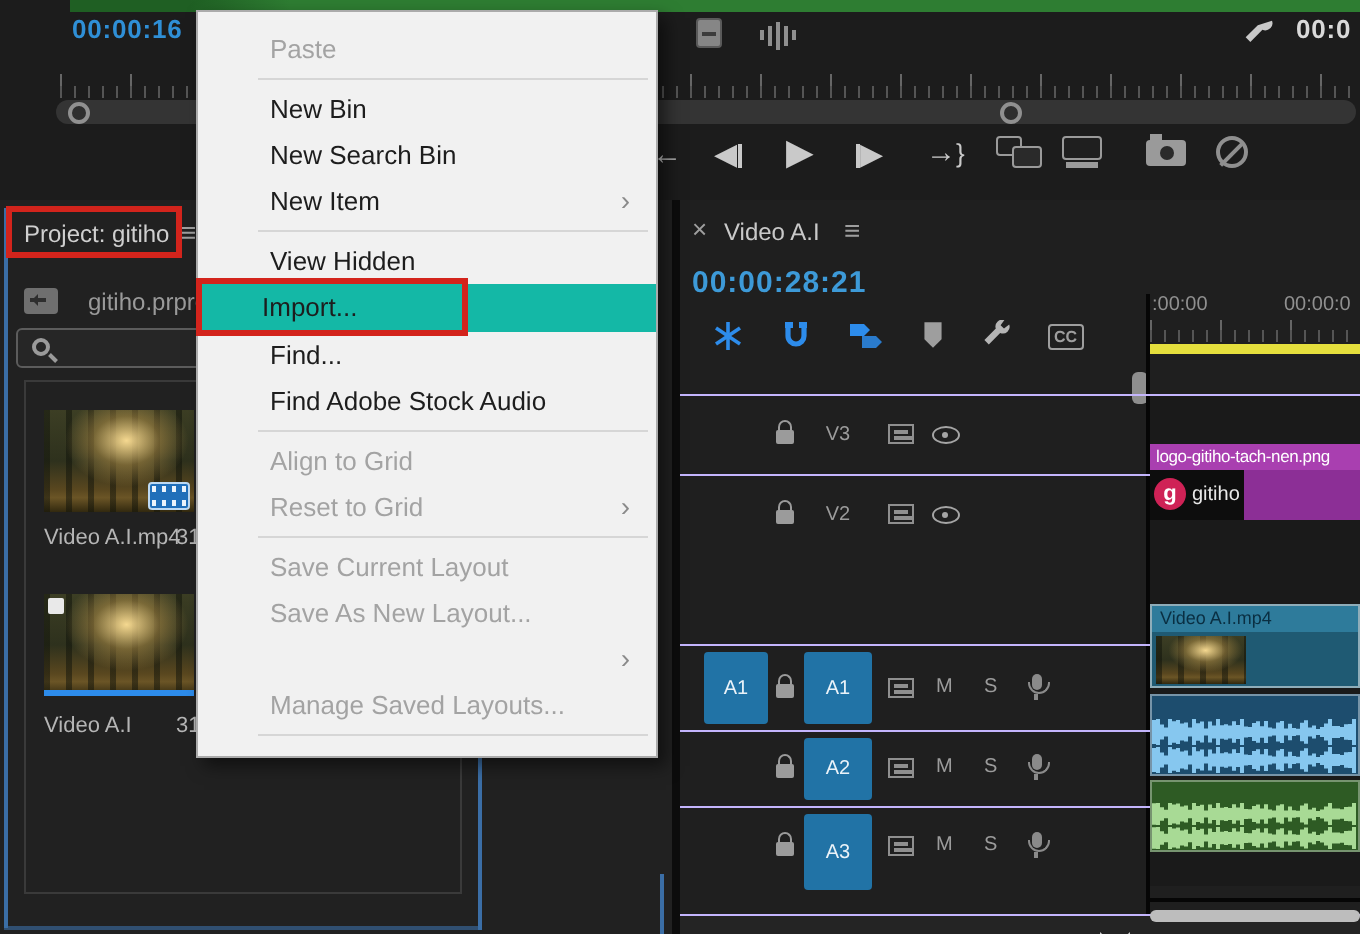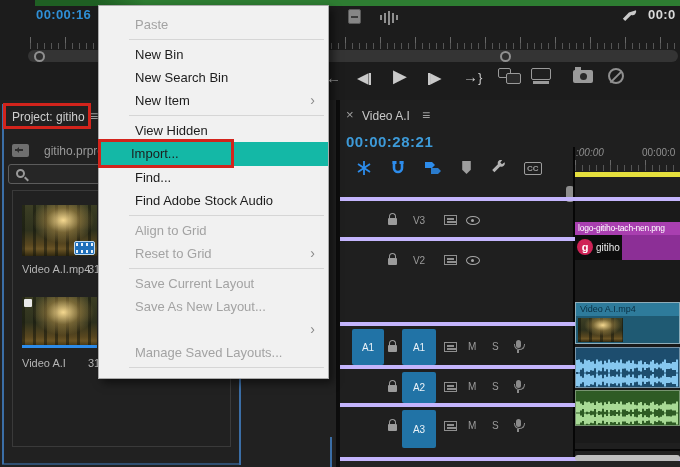--- a/index.html
+++ b/index.html
@@ -67,21 +67,21 @@
     background:repeating-linear-gradient(90deg,#eaf3fb 0 2px,transparent 2px 5px);}
   .itemname{font-size:11px;color:#b5b5b5;}
   .whitebadge{width:8px;height:8px;background:#e9e9e9;border-radius:1px;}
 
   
   .tl{left:340px;top:100px;width:340px;height:367px;background:#1f1f1f;}
   .tl-tc{color:#3d9ad8;font-size:15px;font-weight:bold;letter-spacing:.5px;}
   .rlabel{color:#909090;font-size:10px;white-space:nowrap;}
   .yellowbar{background:#e5df3d;}
   .lane{background:#1a1a1a;}
-  .trow{left:0;width:340px;border-top:4px solid #c4b5fd;box-sizing:border-box;}
+  .trow{left:0;width:340px;border-top:1px solid #c4b5fd;box-sizing:border-box;}
   .tracklabel{width:34px;border-radius:2px;display:flex;align-items:center;justify-content:center;
               font-size:10px;color:#9b9b9b;}
   .tracklabel.on{background:#2173a6;color:#eaf2f8;}
   .patch{width:32px;background:#2173a6;color:#eaf2f8;border-radius:2px;display:flex;align-items:center;justify-content:center;font-size:10px;}
   .padlock{width:9px;height:7px;background:#9b9b9b;border-radius:1px;}
   .padlock:before{content:"";position:absolute;left:1px;top:-5px;width:5px;height:5px;
     border:1.5px solid #9b9b9b;border-bottom:none;border-radius:4px 4px 0 0;}
   .eye{width:14px;height:9px;border:1.5px solid #a5a5a5;border-radius:50%;box-sizing:border-box;}
   .eye:before{content:"";position:absolute;left:4px;top:1.5px;width:3px;height:3px;border-radius:50%;background:#a5a5a5;}
   .synclock{width:13px;height:10px;border:1px solid #8f8f8f;box-sizing:border-box;
@@ -207,21 +207,21 @@
       <polygon points="7,8 14,8 17,11 14,14 7,14" fill="#2d8ceb" opacity=".85"></polygon>
     </svg>
     <svg class="abs" style="left:120px;top:60px;" width="13" height="15" viewBox="0 0 12 14">
       <path d="M2 1h8v8l-4 4-4-4z" fill="#9e9e9e"></path>
     </svg>
     <svg class="abs" style="left:150px;top:60px;" width="16" height="16" viewBox="0 0 16 16">
       <path d="M14.6 2.2a3.4 3.4 0 0 1-4.5 4.3L4.4 12.2 2.2 10l5.7-5.7A3.4 3.4 0 0 1 12.2 0l-1.9 2.6 1.7 1.6z" fill="#b5b5b5"></path>
     </svg>
     <div class="abs" style="left:184px;top:62px;border:1px solid #9e9e9e;border-radius:2px;padding:0 2px;font-size:8px;font-weight:bold;color:#9e9e9e;line-height:11px;">CC</div>
 
-    <div class="abs rlabel" style="left:236px;top:47px;font-style:italic;">:00:00</div>
+    <div class="abs rlabel" style="left:236px;top:47px;">:00:00</div>
     <div class="abs rlabel" style="left:302px;top:47px;">00:00:0</div>
     <div class="abs ruler-ticks" style="left:235px;top:60px;width:105px;height:11px;"></div>
     <div class="abs yellowbar" style="left:235px;top:72px;width:105px;height:5px;"></div>
     <div class="abs vsbthumb" style="left:226px;top:86px;width:8px;height:16px;"></div>
 
     <div class="abs lane" style="left:235px;top:97px;width:105px;height:246px;"></div>
     <div class="abs blackline" style="left:233px;top:47px;width:2px;height:320px;"></div>
 
     <div class="abs trow" style="top:97px;height:40px;">
       <div class="abs padlock" style="left:48px;top:17px;"></div>

